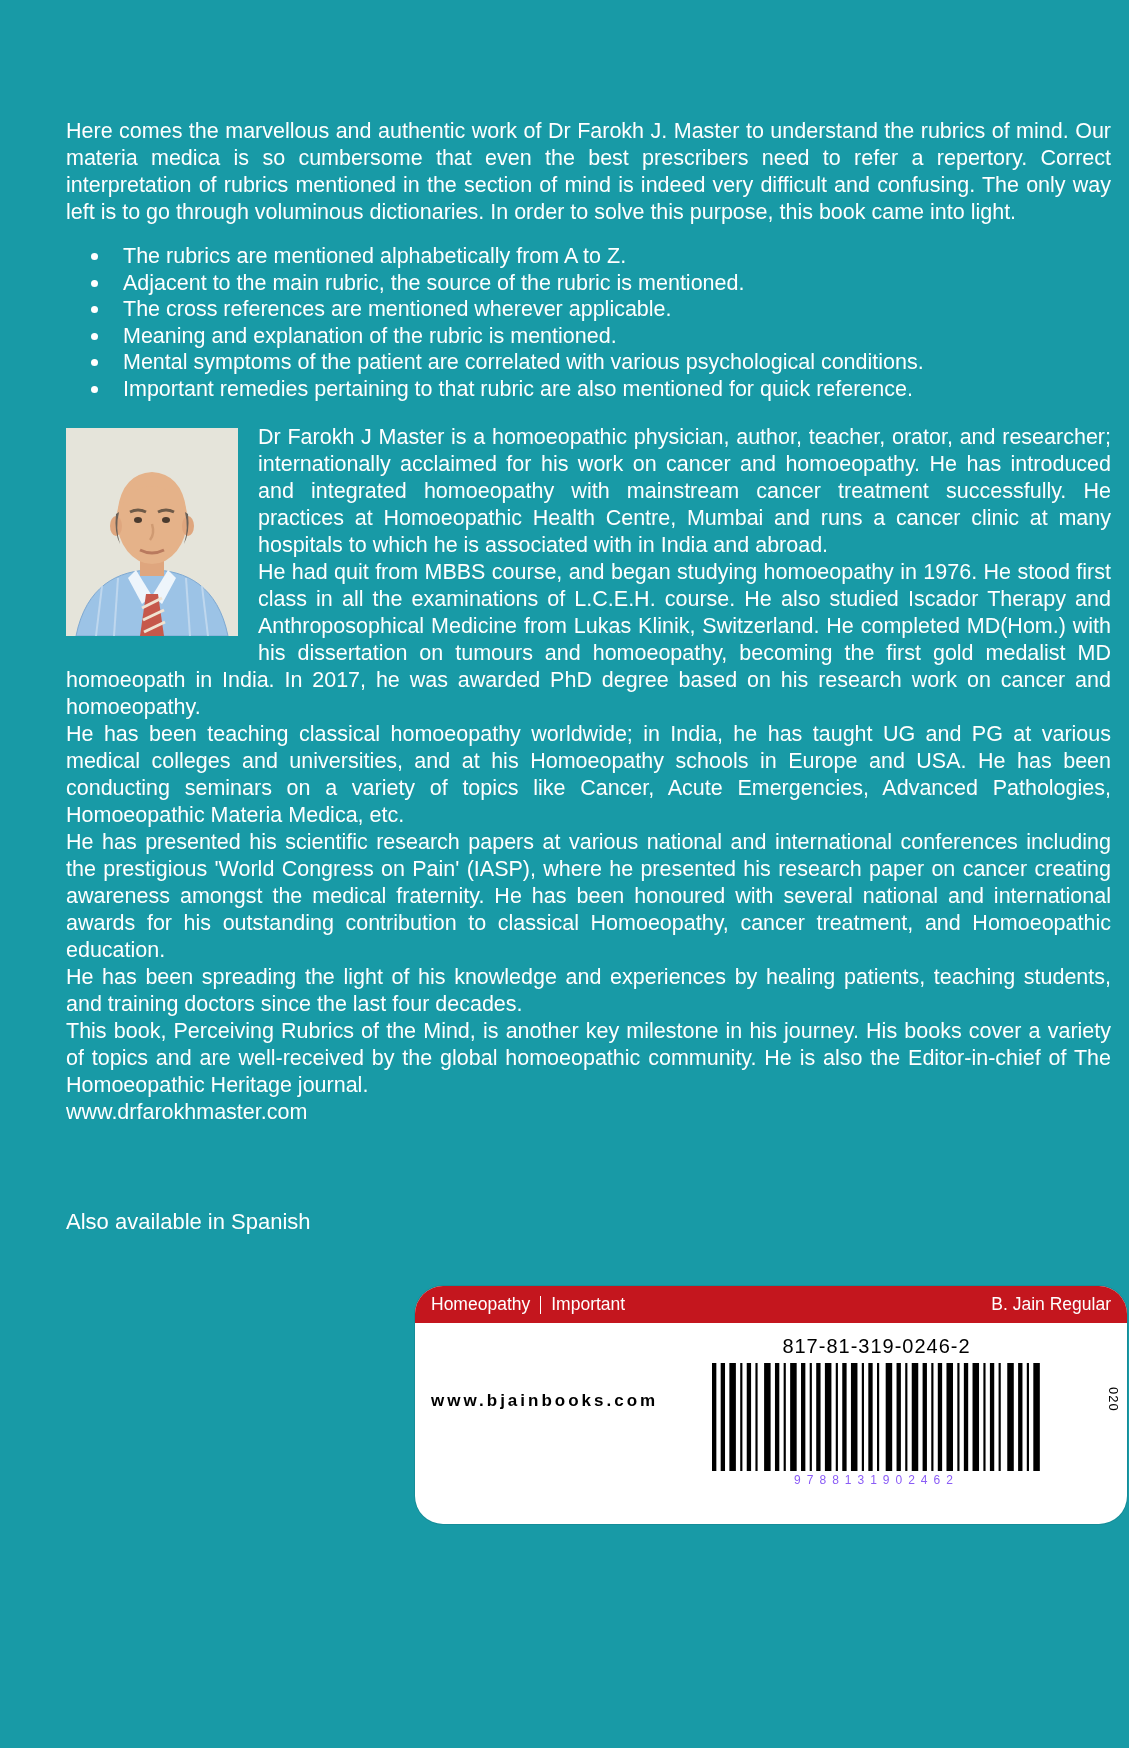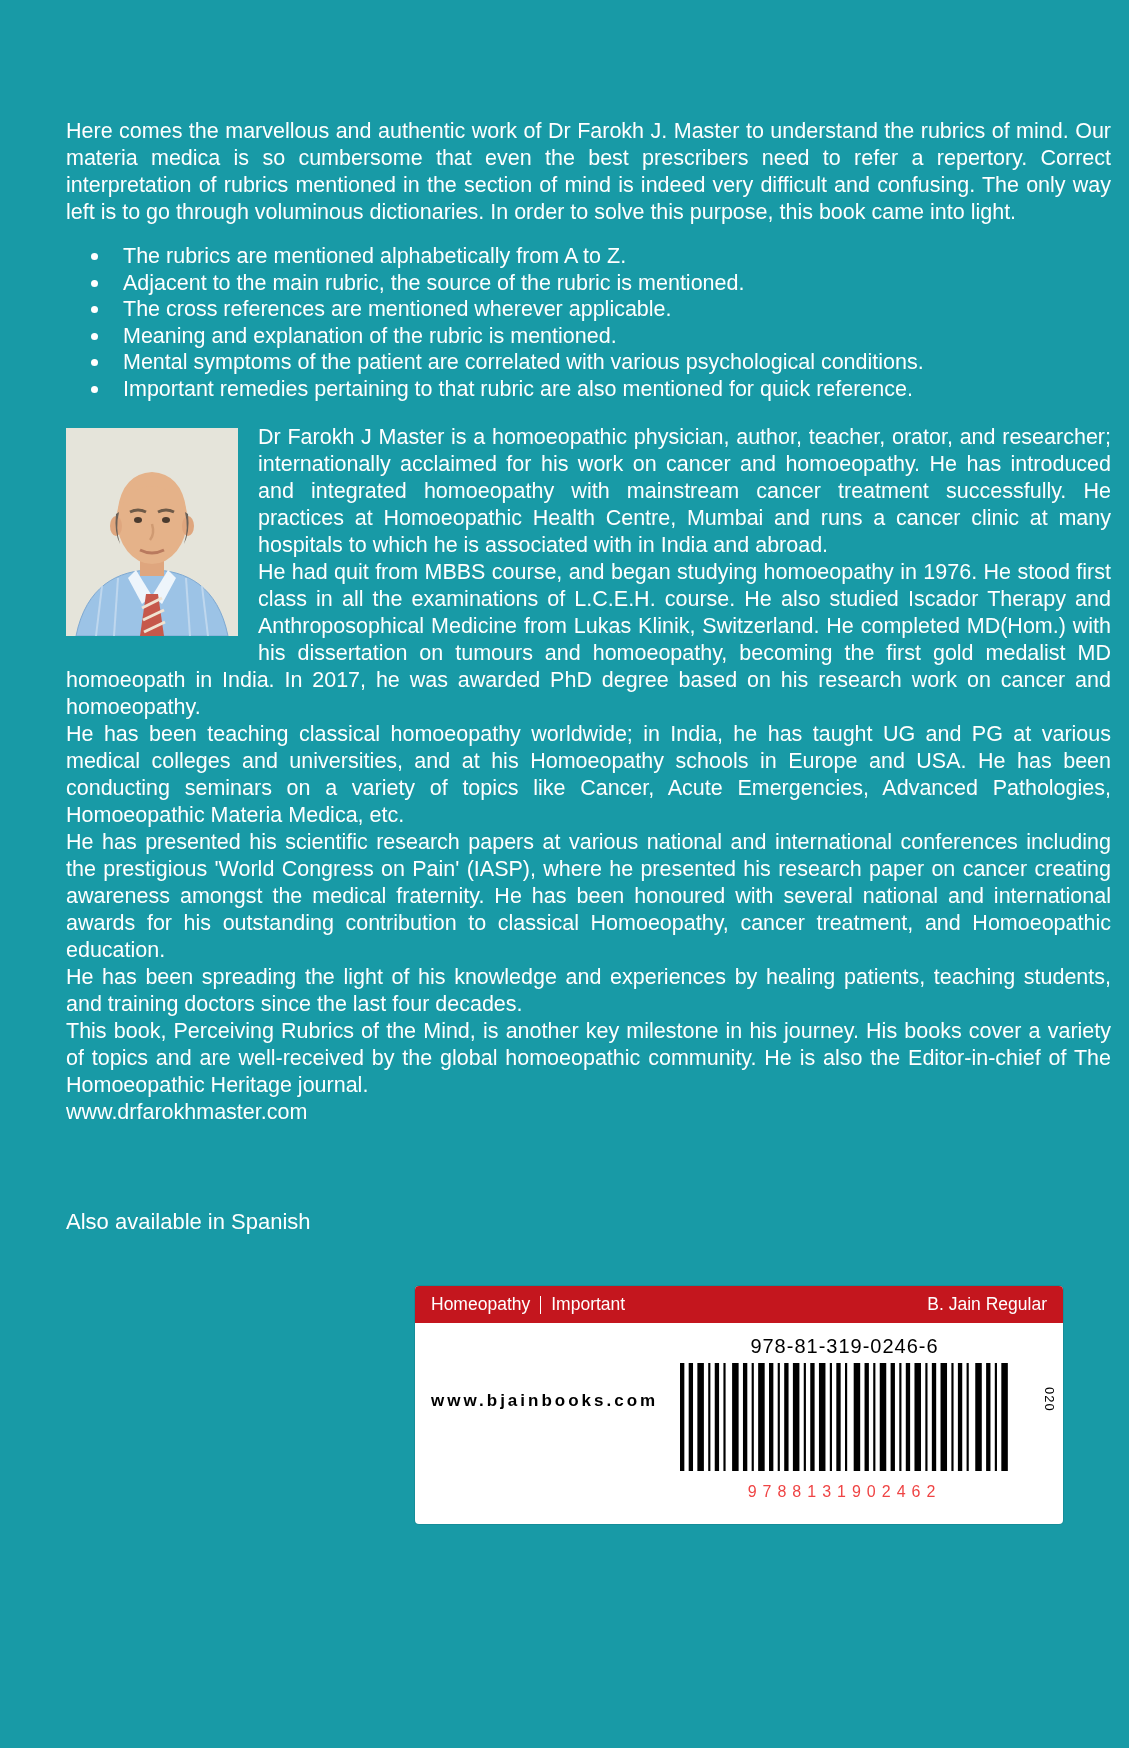--- a/index.html
+++ b/index.html
@@ -45,23 +45,23 @@
   .website{text-align:left;}
   .spanish-note{
     margin-top:82px;
     text-align:left;
     font-size:22px;
   }
   
   .pub-panel{
     position:absolute;
     left:415px;top:1286px;
-    width:648px;height:238px;
+    width:712px;height:238px;
     background:#ffffff;
-    border-radius:4px;
+    border-radius:28px;
     box-shadow:0 0 0 1px rgba(0,0,0,0.08);
     overflow:hidden;
     color:#000;
   }
   .cat-bar{
     height:37px;
     background:#c4161e;
     display:flex;align-items:center;justify-content:space-between;
     padding:0 16px;
     color:#fff;font-size:17.5px;
@@ -88,23 +88,23 @@
     white-space:nowrap;
   }
   .isbn-col{
     flex:1;
     display:flex;flex-direction:column;align-items:center;
     padding-top:2px;
   }
   .isbn-text{font-size:20px;color:#000;margin-bottom:5px;letter-spacing:1px;}
   .barcode{width:330px;height:108px;}
   .barcode-number{
-    font-size:16px;color:#ef4444;
+    font-size:12px;color:#8b5cf6;
     letter-spacing:6px;
-    margin-top:12px;
+    margin-top:2px;
   }
   .spine-num{
     position:absolute;
     right:6px;top:64px;
     font-size:13px;color:#000;
     writing-mode:vertical-rl;
     letter-spacing:1px;
   }
 </style>
 </head>
@@ -203,21 +203,21 @@
               <path d="M49 40.5 L49 64"></path>
           </g>
 
           <circle cx="60" cy="56" r="9" fill="#fff" stroke="#000" stroke-width="2"></circle>
           <path d="M51 56 H69 M60 47 V65 M54 50.5 Q60 54 66 50.5 M54 61.5 Q60 58 66 61.5" stroke="#000" stroke-width="1.3" fill="none"></path>
         </svg>
         <div class="pub-site">www.bjainbooks.com</div>
       </div>
 
       <div class="isbn-col">
-        <div class="isbn-text">978-81-319-0246-6</div>
+        <div class="isbn-text">817-81-319-0246-2</div>
         <svg class="barcode" viewBox="0 0 152 100" preserveAspectRatio="none" xmlns="http://www.w3.org/2000/svg">
           <rect width="152" height="100" fill="#fff"></rect>
           <g fill="#000">
             <rect x="0" width="2" height="100"></rect>
               <rect x="4" width="2" height="100"></rect>
             <rect x="8" width="3" height="100"></rect>
               <rect x="13" width="1" height="100"></rect>
             <rect x="16" width="2" height="100"></rect>
               <rect x="20" width="1" height="100"></rect>
             <rect x="24" width="3" height="100"></rect>

